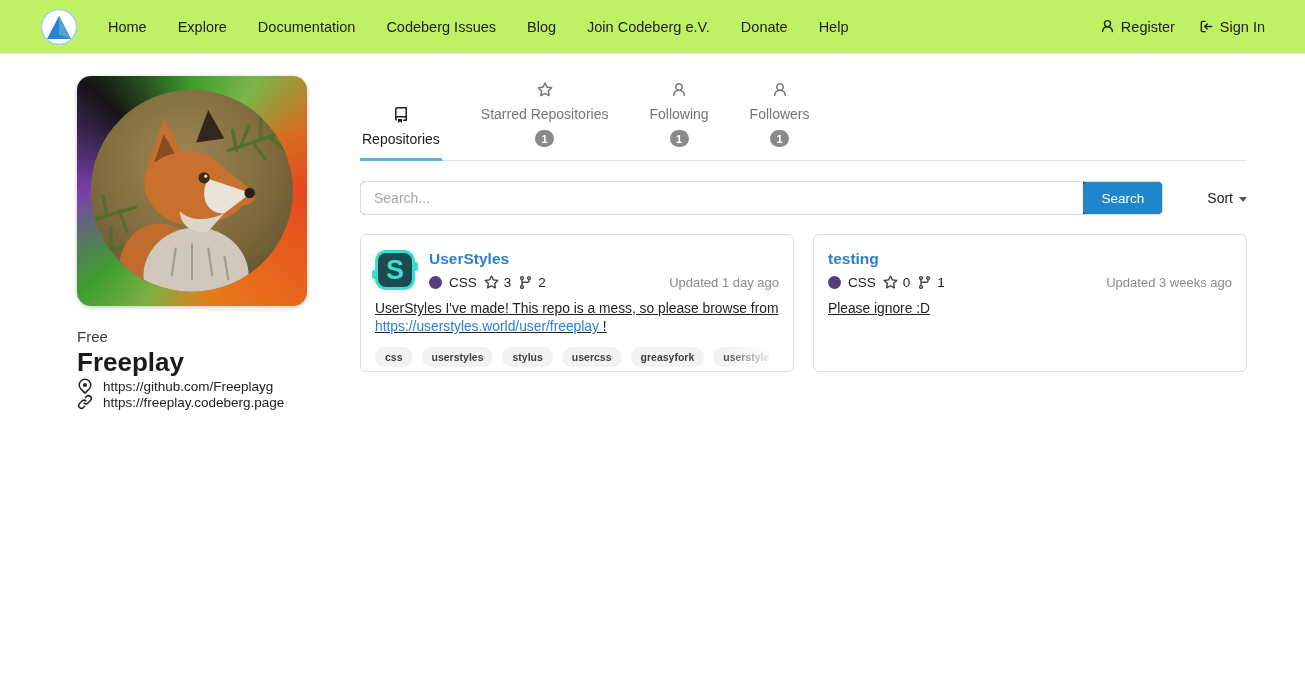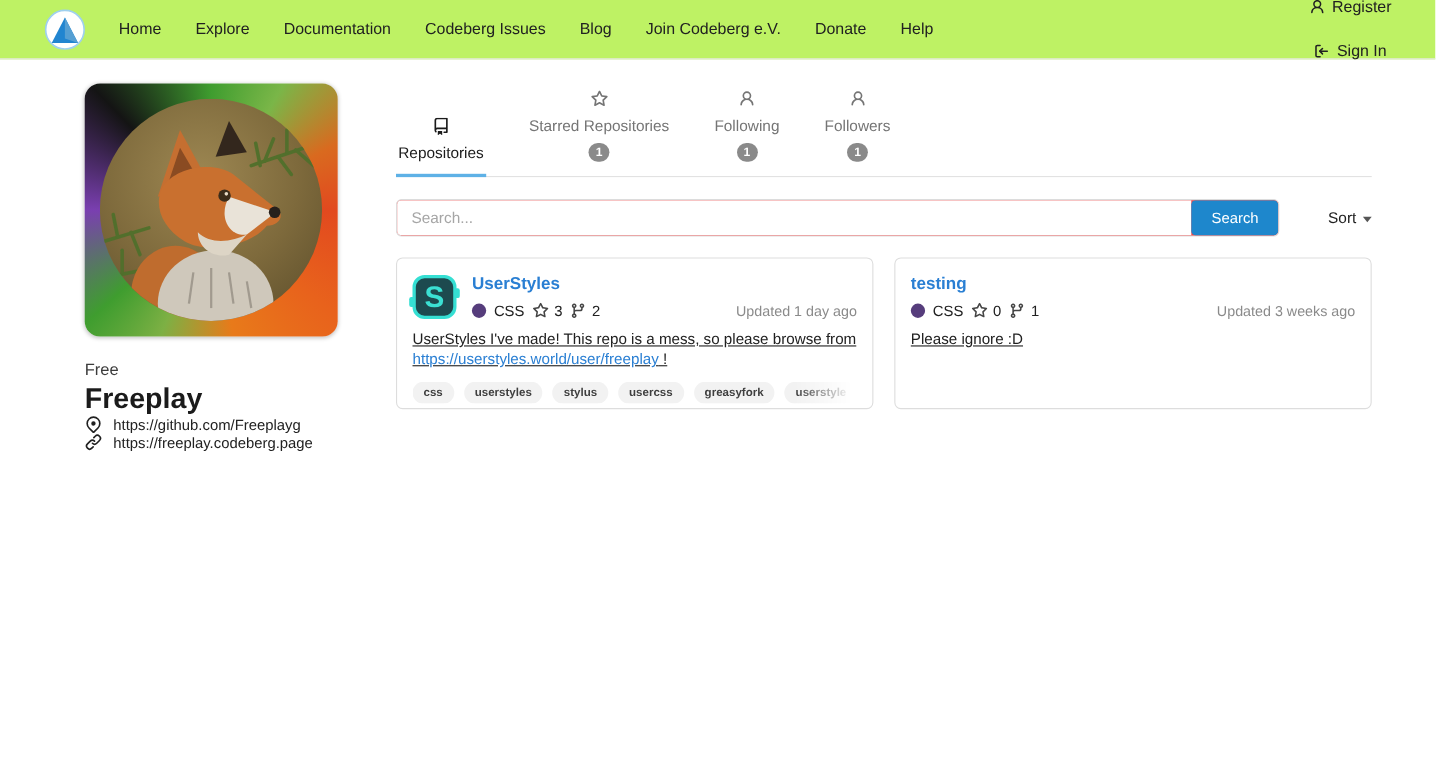--- a/index.html
+++ b/index.html
@@ -21,21 +21,21 @@
     background: #bef264;
   }
   .nav-logo {
     width: 38px; height: 38px;
     margin-right: 30px;
     display: flex; align-items: center; justify-content: center;
     cursor: pointer;
   }
   .nav-links { display: flex; align-items: center; gap: 31px; }
   .nav-link { font-size: 14.5px; color: #212121; }
-  .nav-right { margin-left: auto; display: flex; align-items: center; gap: 24px; flex-direction: column; }
+  .nav-right { margin-left: auto; display: flex; align-items: center; gap: 24px; }
   .nav-right .nav-auth { display: flex; align-items: center; gap: 6px; font-size: 14.5px; }
   .nav-right svg { display: block; }
 
   
   .page {
     display: flex;
     padding: 22px 58px 0 77px;
     gap: 53px;
   }
 
@@ -97,21 +97,21 @@
     min-width: 19px; height: 17px; padding: 0 5px;
     border-radius: 9px;
     font-size: 11px; font-weight: bold;
     display: inline-flex; align-items: center; justify-content: center;
   }
 
   .search-row { margin-top: 20px; display: flex; align-items: center; }
   .search-wrap {
     flex: 1; display: flex;
     border: 1px solid #dcdcdc; border-radius: 5px;
-    overflow: hidden; height: 34px; background: #ef4444;
+    overflow: hidden; height: 34px; background: #7f1d1d;
   }
   .search-input {
     flex: 1; border: none; outline: none;
     padding: 0 13px; font-size: 14px;
     font-family: "Liberation Sans", sans-serif;
     color: #212121;
   }
   .search-input::placeholder { color: #a6a6a6; }
   .search-btn {
     width: 79px; border: none; cursor: pointer;

